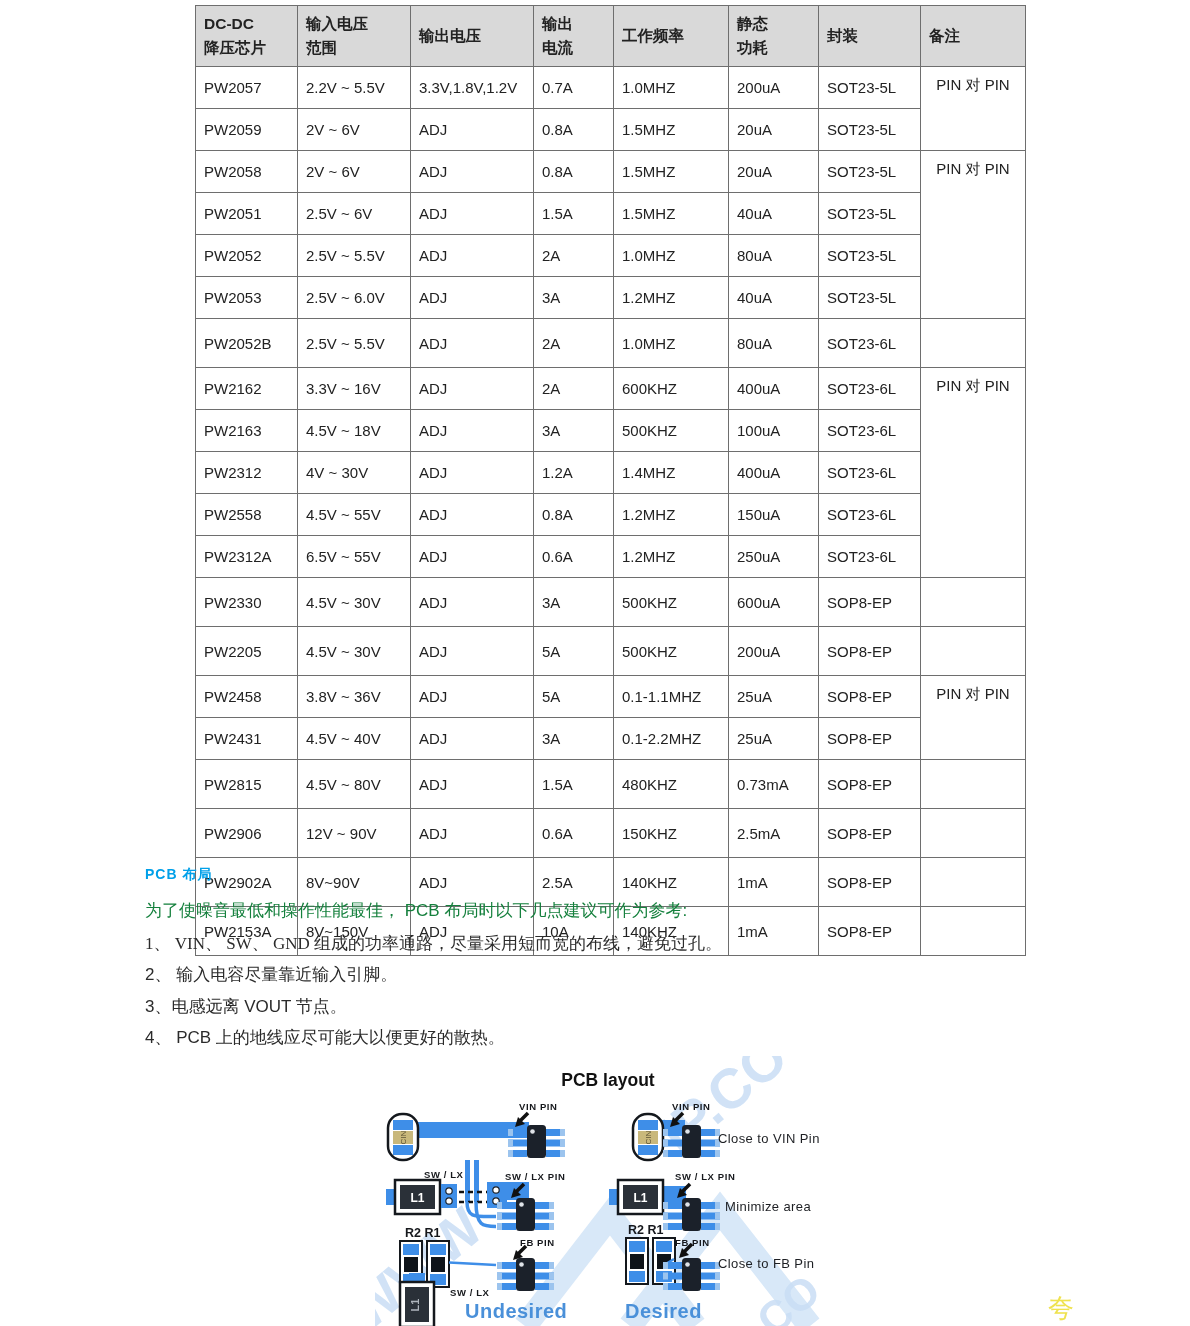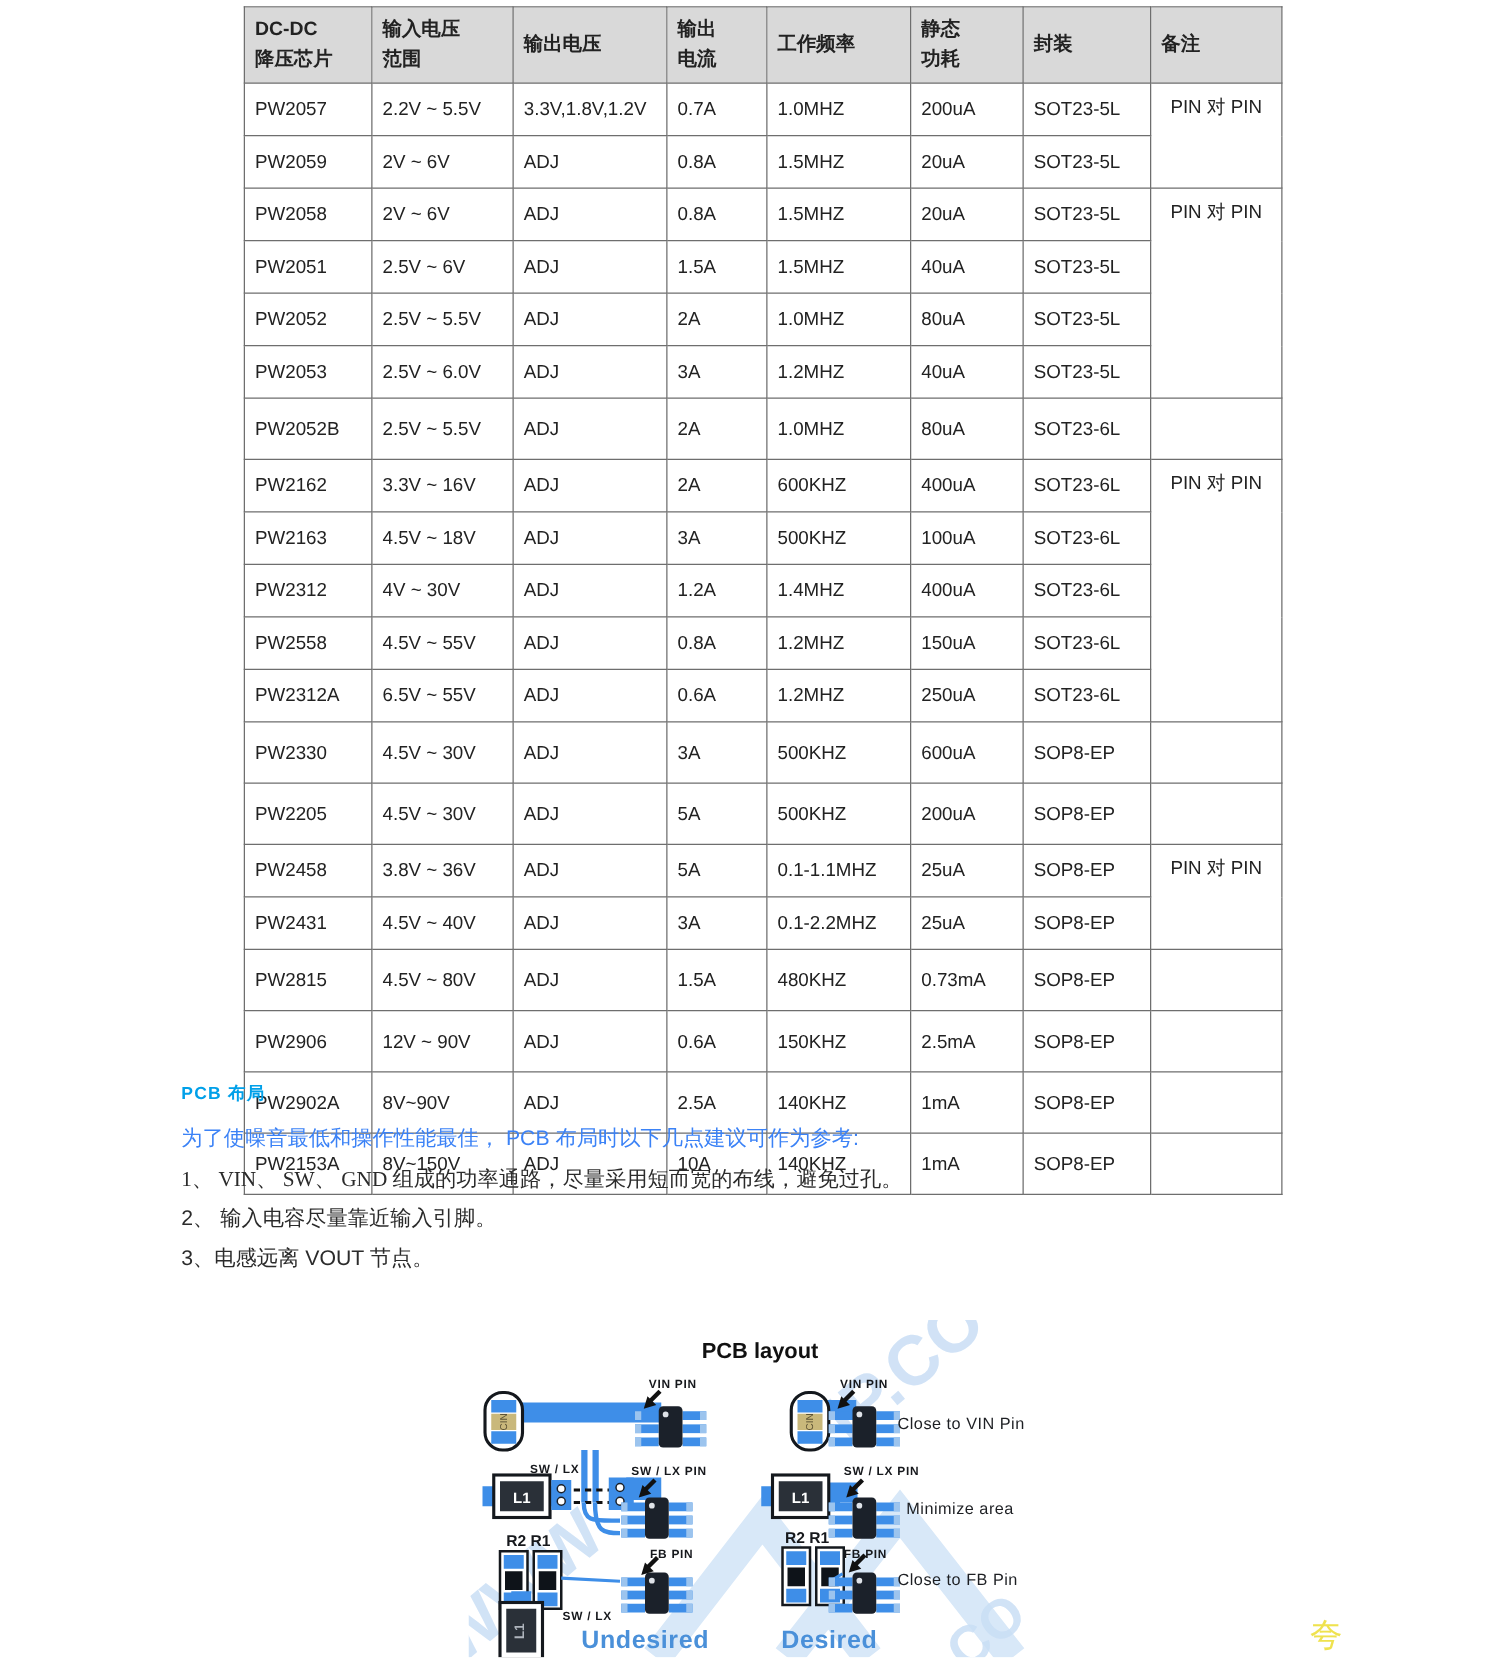--- a/index.html
+++ b/index.html
@@ -12,21 +12,21 @@
   table.spec th,table.spec td{border:1px solid #6e6e6e;padding:2px 8px;text-align:left;
              overflow:hidden;}
   table.spec thead th{background:#d9d9d9;font-weight:bold;white-space:pre-line;
              height:56px;font-size:15.5px;vertical-align:middle;line-height:1.55;}
   table.spec tbody td{height:37px;vertical-align:middle;}
   table.spec td.remark-cell{vertical-align:top;padding-top:9px;text-align:center;}
 
   
   .pcb-heading{position:absolute;left:145px;top:866px;font-size:14px;font-weight:bold;
                color:#00a0e9;letter-spacing:1px;}
-  .pcb-intro{position:absolute;left:145px;top:899px;font-size:17px;color:#3b82f6;}
+  .pcb-intro{position:absolute;left:145px;top:899px;font-size:17px;color:#15803d;}
   .pcb-item{position:absolute;left:145px;font-size:17px;color:#2b2b2b;}
   .pcb-item.i0{top:932px;font-family:Liberation Serif, serif;}
   .pcb-item.i1{top:963px;}
   .pcb-item.i2{top:995px;}
   .pcb-item.i3{top:1026px;}
 
   
   .diagram{position:absolute;left:375px;top:1056px;width:470px;height:270px;}
   .diagram text{font-family:"Liberation Sans","DejaVu Sans",sans-serif;}
   .lbl{font-size:9.5px;font-weight:bold;fill:#16181c;letter-spacing:.6px;}
@@ -263,20 +263,21 @@
           <td rowspan="1" class="remark-cell"></td>
         </tr>
       </tbody>
   </table>
 
   <div class="pcb-heading">PCB  布局</div>
   <div class="pcb-intro">为了使噪音最低和操作性能最佳， PCB 布局时以下几点建议可作为参考:</div>
   <div class="pcb-item i0">1、 VIN、 SW、 GND 组成的功率通路，尽量采用短而宽的布线，避免过孔。</div>
   <div class="pcb-item i1">2、 输入电容尽量靠近输入引脚。</div>
   <div class="pcb-item i2">3、电感远离 VOUT 节点。</div>
+  <div class="pcb-item i3">4、 PCB 上的地线应尽可能大以便更好的散热。</div>
 
   <svg class="diagram" viewBox="0 0 470 270" xmlns="http://www.w3.org/2000/svg">
     <defs>
       <g id="chip">
         <rect x="-19" y="4" width="19" height="7" fill="#3e8ee8"></rect>
           <rect x="-19" y="4" width="5" height="7" fill="#9cc4ee"></rect>
         <rect x="-19" y="14.5" width="19" height="7" fill="#3e8ee8"></rect>
           <rect x="-19" y="14.5" width="5" height="7" fill="#9cc4ee"></rect>
         <rect x="-19" y="25" width="19" height="7" fill="#3e8ee8"></rect>
           <rect x="-19" y="25" width="5" height="7" fill="#9cc4ee"></rect>

